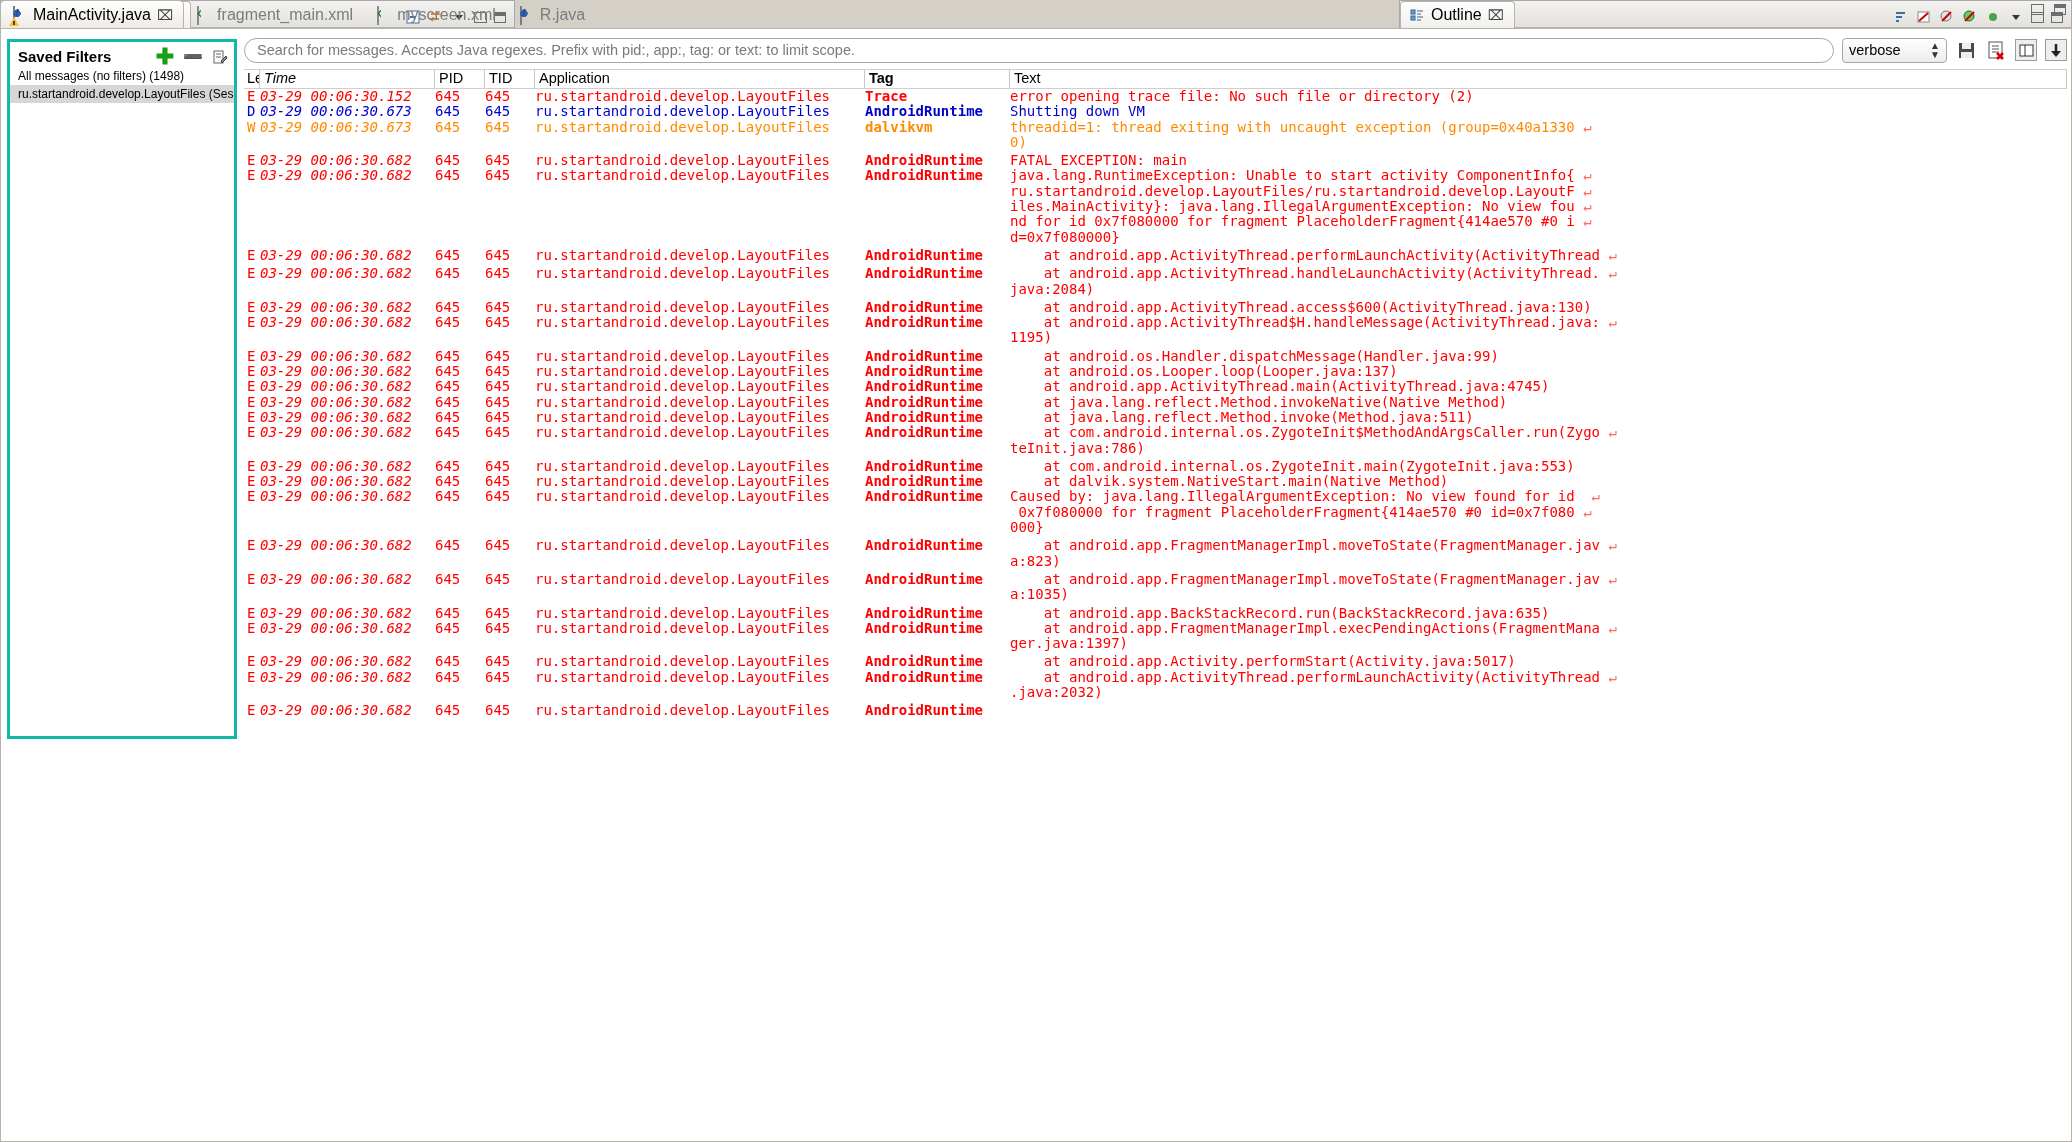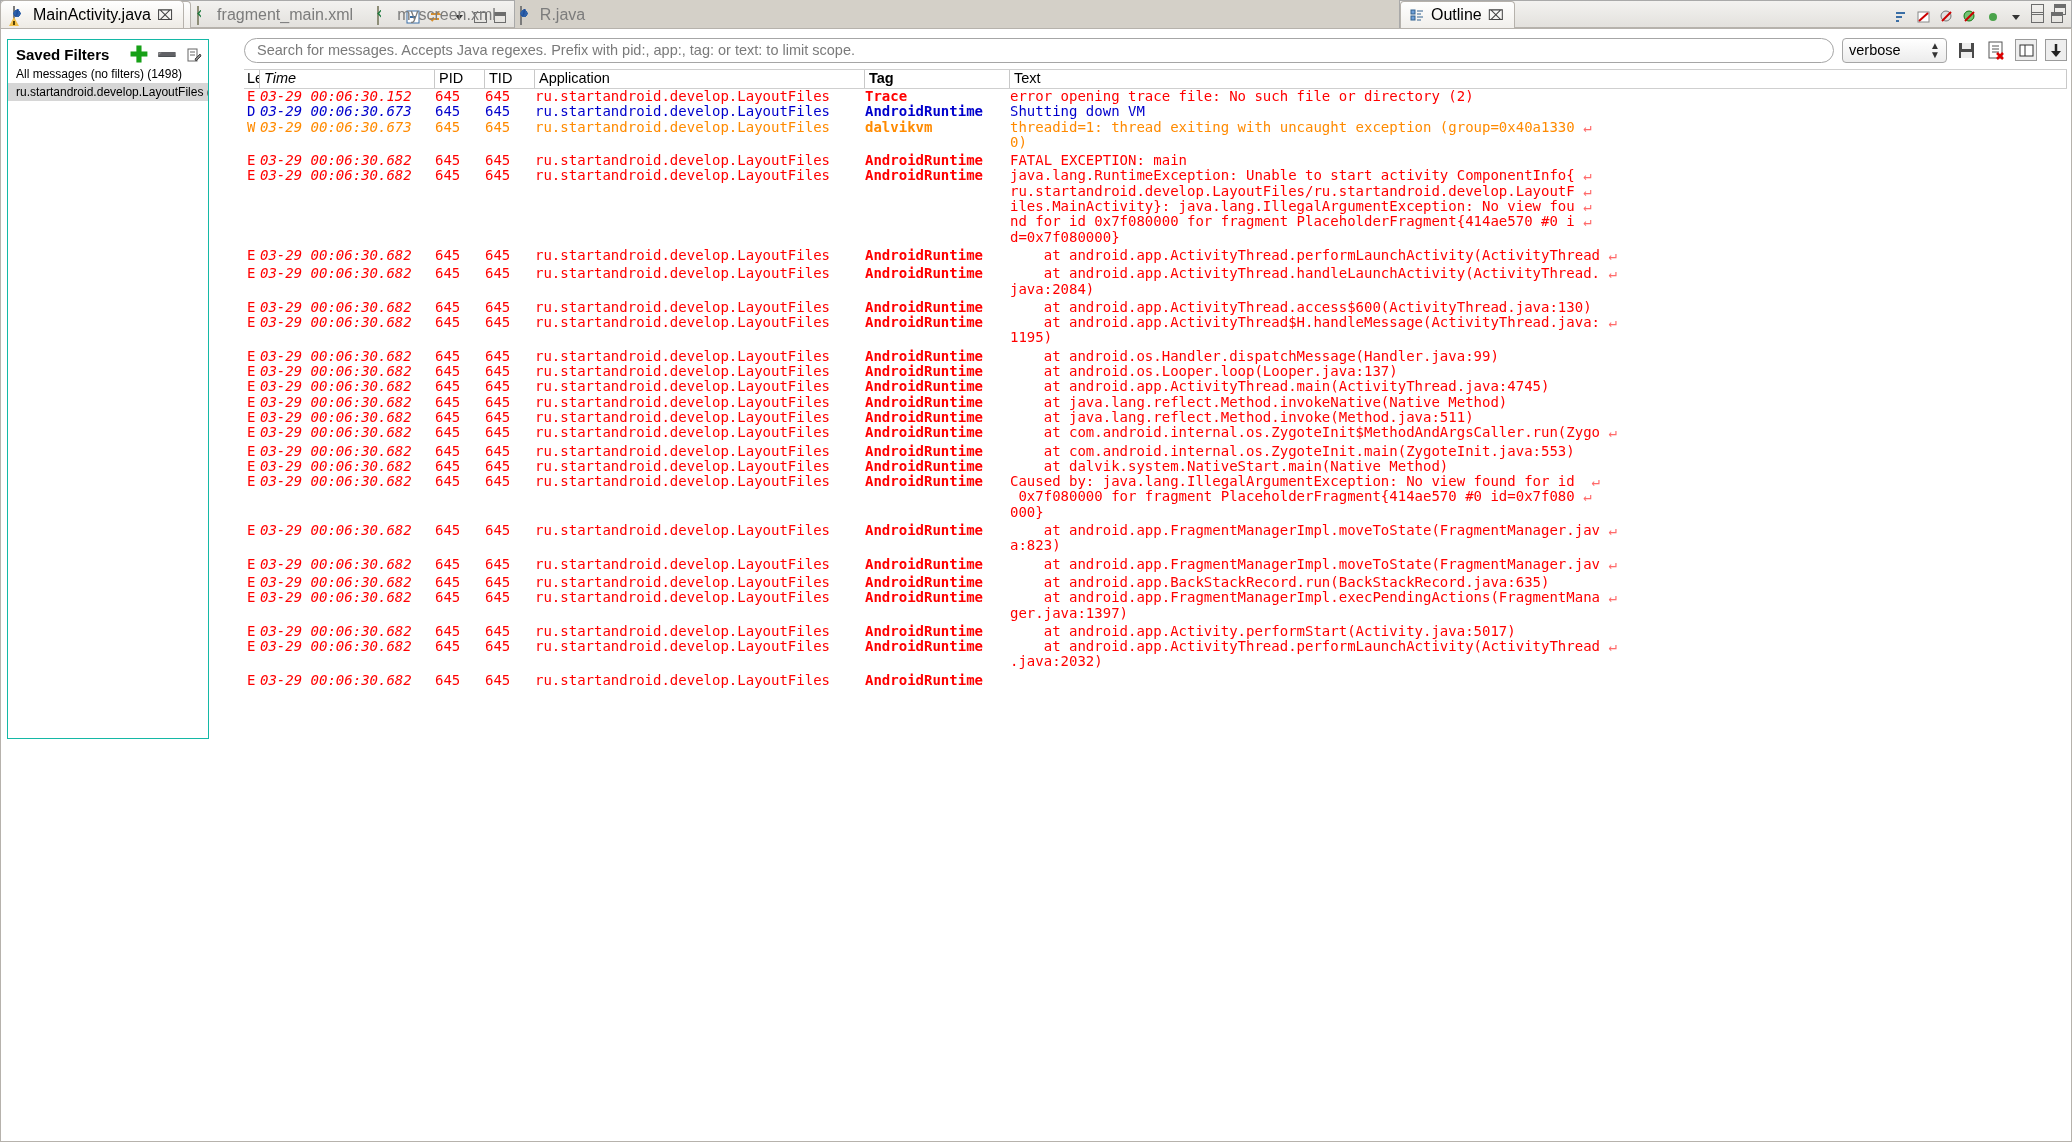--- a/index.html
+++ b/index.html
@@ -113,21 +113,21 @@
   .sup-s{ color:#c00; font-size:10px; position:relative; top:-5px; left:-2px; font-weight:bold;}
 
   
   #logcat { left:517px; top:392px; width:1555px; height:750px; border:none; background:transparent;}
   .lc-tabbar{ height:28px; display:flex; align-items:flex-end; gap:2px; }
   .lc-tab{ display:flex; align-items:center; gap:6px; height:28px; padding:0 10px; font-size:16px; color:#6f6f6f;}
   .lc-tab.active{ color:#000; background:linear-gradient(#fff,#eeebe5); border:1px solid #b6b2ac; border-bottom:none; border-radius:5px 5px 0 0;}
   .lc-tools{ position:absolute; right:6px; top:4px; display:flex; gap:10px; }
   .lc-body{ position:absolute; left:0; top:28px; right:0; bottom:0; background:#fff; border:1px solid #b6b2ac; }
 
-  .filters{ position:absolute; left:6px; top:10px; width:202px; height:700px; border:1px solid #14b8a6; background:#fff;}
+  .filters{ position:absolute; left:6px; top:10px; width:230px; height:700px; border:3px solid #14b8a6; background:#fff;}
   .filters-hd{ display:flex; align-items:center; padding:6px 6px 2px 8px; font-size:15px; font-weight:bold;}
   .fl-row{ font-size:12px; padding:2px 6px 2px 8px; white-space:nowrap; overflow:hidden;}
   .fl-row.sel{ background:#d6d6d6; }
 
   .lc-right{ position:absolute; left:243px; top:6px; right:4px; bottom:4px; }
   .lc-search-row{ display:flex; align-items:center; gap:8px; height:30px; }
   .lc-search{ flex:1; height:25px; border:1px solid #a6a6a6; border-radius:13px; background:#fff;
      font-size:14.5px; color:#7a7a7a; padding:0 12px; line-height:23px; overflow:hidden; white-space:nowrap;}
   .lc-level{ width:105px; height:25px; border:1px solid #a6a6a6; border-radius:4px; background:linear-gradient(#fff,#ececec);
      font-size:14.5px; display:flex; align-items:center; padding:0 6px; position:relative;}
@@ -688,32 +688,33 @@
               <div class="row lv-E"><span class="c-lev">E</span><span class="c-time">03-29 00:06:30.682</span><span class="c-pid">645</span><span class="c-tid">645</span><span class="c-app">ru.startandroid.develop.LayoutFiles</span><span class="c-tag">AndroidRuntime</span><span class="c-text">    at android.app.ActivityThread.access$600(ActivityThread.java:130)</span></div>
               <div class="row lv-E"><span class="c-lev">E</span><span class="c-time">03-29 00:06:30.682</span><span class="c-pid">645</span><span class="c-tid">645</span><span class="c-app">ru.startandroid.develop.LayoutFiles</span><span class="c-tag">AndroidRuntime</span><span class="c-text">    at android.app.ActivityThread$H.handleMessage(ActivityThread.java:<span class="wrapmark"> ↵</span></span></div>
               <div class="row lv-E"><span class="c-lev"></span><span class="c-time"></span><span class="c-pid"></span><span class="c-tid"></span><span class="c-app"></span><span class="c-tag"></span><span class="c-text">1195)</span></div>
               <div class="row" style="height: 3px;"></div>
               <div class="row lv-E"><span class="c-lev">E</span><span class="c-time">03-29 00:06:30.682</span><span class="c-pid">645</span><span class="c-tid">645</span><span class="c-app">ru.startandroid.develop.LayoutFiles</span><span class="c-tag">AndroidRuntime</span><span class="c-text">    at android.os.Handler.dispatchMessage(Handler.java:99)</span></div>
               <div class="row lv-E"><span class="c-lev">E</span><span class="c-time">03-29 00:06:30.682</span><span class="c-pid">645</span><span class="c-tid">645</span><span class="c-app">ru.startandroid.develop.LayoutFiles</span><span class="c-tag">AndroidRuntime</span><span class="c-text">    at android.os.Looper.loop(Looper.java:137)</span></div>
               <div class="row lv-E"><span class="c-lev">E</span><span class="c-time">03-29 00:06:30.682</span><span class="c-pid">645</span><span class="c-tid">645</span><span class="c-app">ru.startandroid.develop.LayoutFiles</span><span class="c-tag">AndroidRuntime</span><span class="c-text">    at android.app.ActivityThread.main(ActivityThread.java:4745)</span></div>
               <div class="row lv-E"><span class="c-lev">E</span><span class="c-time">03-29 00:06:30.682</span><span class="c-pid">645</span><span class="c-tid">645</span><span class="c-app">ru.startandroid.develop.LayoutFiles</span><span class="c-tag">AndroidRuntime</span><span class="c-text">    at java.lang.reflect.Method.invokeNative(Native Method)</span></div>
               <div class="row lv-E"><span class="c-lev">E</span><span class="c-time">03-29 00:06:30.682</span><span class="c-pid">645</span><span class="c-tid">645</span><span class="c-app">ru.startandroid.develop.LayoutFiles</span><span class="c-tag">AndroidRuntime</span><span class="c-text">    at java.lang.reflect.Method.invoke(Method.java:511)</span></div>
               <div class="row lv-E"><span class="c-lev">E</span><span class="c-time">03-29 00:06:30.682</span><span class="c-pid">645</span><span class="c-tid">645</span><span class="c-app">ru.startandroid.develop.LayoutFiles</span><span class="c-tag">AndroidRuntime</span><span class="c-text">    at com.android.internal.os.ZygoteInit$MethodAndArgsCaller.run(Zygo<span class="wrapmark"> ↵</span></span></div>
-              <div class="row lv-E"><span class="c-lev"></span><span class="c-time"></span><span class="c-pid"></span><span class="c-tid"></span><span class="c-app"></span><span class="c-tag"></span></div>
+              <div class="row lv-E"><span class="c-lev"></span><span class="c-time"></span><span class="c-pid"></span><span class="c-tid"></span><span class="c-app"></span><span class="c-tag"></span><span class="c-text">teInit.java:786)</span></div>
               <div class="row" style="height: 3px;"></div>
               <div class="row lv-E"><span class="c-lev">E</span><span class="c-time">03-29 00:06:30.682</span><span class="c-pid">645</span><span class="c-tid">645</span><span class="c-app">ru.startandroid.develop.LayoutFiles</span><span class="c-tag">AndroidRuntime</span><span class="c-text">    at com.android.internal.os.ZygoteInit.main(ZygoteInit.java:553)</span></div>
               <div class="row lv-E"><span class="c-lev">E</span><span class="c-time">03-29 00:06:30.682</span><span class="c-pid">645</span><span class="c-tid">645</span><span class="c-app">ru.startandroid.develop.LayoutFiles</span><span class="c-tag">AndroidRuntime</span><span class="c-text">    at dalvik.system.NativeStart.main(Native Method)</span></div>
               <div class="row lv-E"><span class="c-lev">E</span><span class="c-time">03-29 00:06:30.682</span><span class="c-pid">645</span><span class="c-tid">645</span><span class="c-app">ru.startandroid.develop.LayoutFiles</span><span class="c-tag">AndroidRuntime</span><span class="c-text">Caused by: java.lang.IllegalArgumentException: No view found for id <span class="wrapmark"> ↵</span></span></div>
               <div class="row lv-E"><span class="c-lev"></span><span class="c-time"></span><span class="c-pid"></span><span class="c-tid"></span><span class="c-app"></span><span class="c-tag"></span><span class="c-text"> 0x7f080000 for fragment PlaceholderFragment{414ae570 #0 id=0x7f080<span class="wrapmark"> ↵</span></span></div>
               <div class="row lv-E"><span class="c-lev"></span><span class="c-time"></span><span class="c-pid"></span><span class="c-tid"></span><span class="c-app"></span><span class="c-tag"></span><span class="c-text">000}</span></div>
               <div class="row" style="height: 3px;"></div>
               <div class="row lv-E"><span class="c-lev">E</span><span class="c-time">03-29 00:06:30.682</span><span class="c-pid">645</span><span class="c-tid">645</span><span class="c-app">ru.startandroid.develop.LayoutFiles</span><span class="c-tag">AndroidRuntime</span><span class="c-text">    at android.app.FragmentManagerImpl.moveToState(FragmentManager.jav<span class="wrapmark"> ↵</span></span></div>
               <div class="row lv-E"><span class="c-lev"></span><span class="c-time"></span><span class="c-pid"></span><span class="c-tid"></span><span class="c-app"></span><span class="c-tag"></span><span class="c-text">a:823)</span></div>
               <div class="row" style="height: 3px;"></div>
               <div class="row lv-E"><span class="c-lev">E</span><span class="c-time">03-29 00:06:30.682</span><span class="c-pid">645</span><span class="c-tid">645</span><span class="c-app">ru.startandroid.develop.LayoutFiles</span><span class="c-tag">AndroidRuntime</span><span class="c-text">    at android.app.FragmentManagerImpl.moveToState(FragmentManager.jav<span class="wrapmark"> ↵</span></span></div>
+              <div class="row lv-E"><span class="c-lev"></span><span class="c-time"></span><span class="c-pid"></span><span class="c-tid"></span><span class="c-app"></span><span class="c-tag"></span><span class="c-text">a:1035)</span></div>
               <div class="row" style="height: 3px;"></div>
               <div class="row lv-E"><span class="c-lev">E</span><span class="c-time">03-29 00:06:30.682</span><span class="c-pid">645</span><span class="c-tid">645</span><span class="c-app">ru.startandroid.develop.LayoutFiles</span><span class="c-tag">AndroidRuntime</span><span class="c-text">    at android.app.BackStackRecord.run(BackStackRecord.java:635)</span></div>
               <div class="row lv-E"><span class="c-lev">E</span><span class="c-time">03-29 00:06:30.682</span><span class="c-pid">645</span><span class="c-tid">645</span><span class="c-app">ru.startandroid.develop.LayoutFiles</span><span class="c-tag">AndroidRuntime</span><span class="c-text">    at android.app.FragmentManagerImpl.execPendingActions(FragmentMana<span class="wrapmark"> ↵</span></span></div>
               <div class="row lv-E"><span class="c-lev"></span><span class="c-time"></span><span class="c-pid"></span><span class="c-tid"></span><span class="c-app"></span><span class="c-tag"></span><span class="c-text">ger.java:1397)</span></div>
               <div class="row" style="height: 3px;"></div>
               <div class="row lv-E"><span class="c-lev">E</span><span class="c-time">03-29 00:06:30.682</span><span class="c-pid">645</span><span class="c-tid">645</span><span class="c-app">ru.startandroid.develop.LayoutFiles</span><span class="c-tag">AndroidRuntime</span><span class="c-text">    at android.app.Activity.performStart(Activity.java:5017)</span></div>
               <div class="row lv-E"><span class="c-lev">E</span><span class="c-time">03-29 00:06:30.682</span><span class="c-pid">645</span><span class="c-tid">645</span><span class="c-app">ru.startandroid.develop.LayoutFiles</span><span class="c-tag">AndroidRuntime</span><span class="c-text">    at android.app.ActivityThread.performLaunchActivity(ActivityThread<span class="wrapmark"> ↵</span></span></div>
               <div class="row lv-E"><span class="c-lev"></span><span class="c-time"></span><span class="c-pid"></span><span class="c-tid"></span><span class="c-app"></span><span class="c-tag"></span><span class="c-text">.java:2032)</span></div>
               <div class="row" style="height: 3px;"></div>
               <div class="row lv-E"><span class="c-lev">E</span><span class="c-time">03-29 00:06:30.682</span><span class="c-pid">645</span><span class="c-tid">645</span><span class="c-app">ru.startandroid.develop.LayoutFiles</span><span class="c-tag">AndroidRuntime</span></div>

